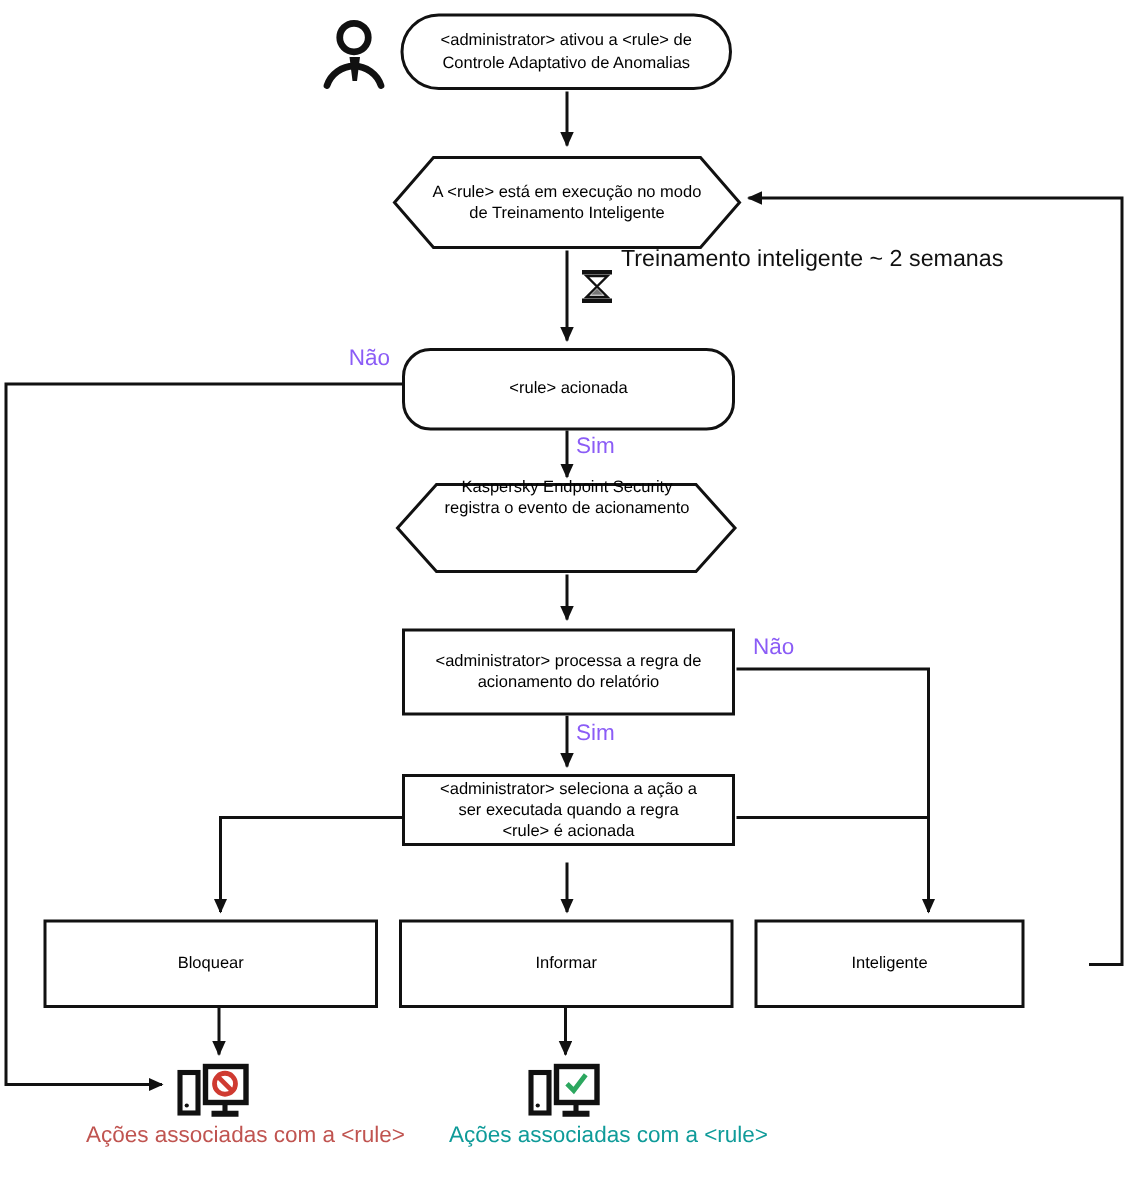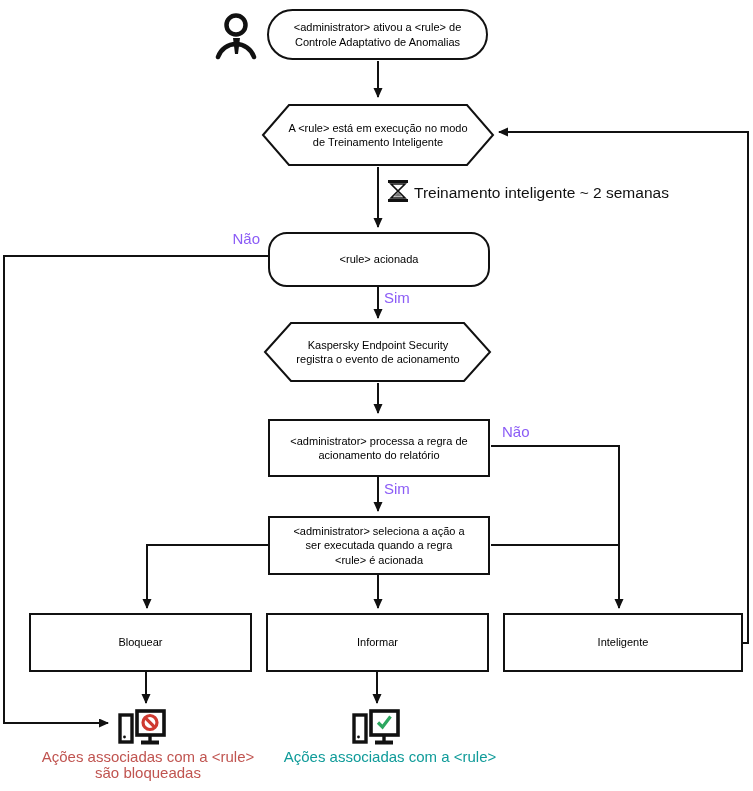--- a/index.html
+++ b/index.html
@@ -17,21 +17,21 @@
   .hextext{
     position:absolute;display:flex;align-items:center;justify-content:center;
     text-align:center;font-size:11px;line-height:1.3;color:#000;
   }
   .edge-label{position:absolute;font-size:15px;color:#8b5cf6;white-space:nowrap;}
   .annotation{
     position:absolute;left:386px;top:178px;display:flex;align-items:center;gap:6px;
     font-size:15.5px;color:#111;white-space:nowrap;
   }
   .outcome{
-    position:absolute;width:244px;text-align:center;font-size:15px;line-height:16px;
+    position:absolute;width:244px;text-align:right;font-size:15px;line-height:16px;
     white-space:nowrap;
   }
   .outcome-blocked{left:26px;top:749px;color:#c05450;}
   .outcome-allowed{left:268px;top:749px;color:#0f9b99;}
 </style>
 </head>
 <body>
 
 <div class="canvas">
 
@@ -90,37 +90,36 @@
       <rect x="371" y="711" width="27" height="24" fill="#fff" stroke="#111" stroke-width="3.6"></rect>
       <path d="M384 736 V741" stroke="#111" stroke-width="3.4"></path>
       <path d="M375 742.5 H393" stroke="#111" stroke-width="4"></path>
       <path d="M378 722.5 L382.5 727 L390.5 716.5" fill="none" stroke="#2ca75f" stroke-width="3.2"></path>
     </g>
   </svg>
 
   <div class="node stadium" style="left:267px;top:9px;width:221px;height:51px;padding:12px 14px;">&lt;administrator&gt; ativou a &lt;rule&gt; de Controle Adaptativo de Anomalias</div>
 
   <div class="hextext" style="left:287px;top:106px;width:182px;height:58px;text-align:center;">A &lt;rule&gt; está em execução no modo de Treinamento Inteligente</div>
-  <div class="hextext" style="left:291px;top:324px;width:174px;height:56px;">Kaspersky Endpoint Security registra o evento de acionamento</div>
+  <div class="hextext" style="left:291px;top:304px;width:174px;height:56px;">Kaspersky Endpoint Security registra o evento de acionamento</div>
 
   <div class="node" style="left:268px;top:232px;width:222px;height:55px;border-radius:19px;">&lt;rule&gt; acionada</div>
   <div class="node" style="left:268px;top:419px;width:222px;height:58px;padding:0 16px;">&lt;administrator&gt; processa a regra de acionamento do relatório</div>
-  <div class="node" style="left:268px;top:516px;width:222px;height:59px;padding:0 20px;">&lt;administrator&gt; seleciona a ação a ser executada quando a regra &lt;rule&gt; é acionada</div>
+  <div class="node" style="left:268px;top:516px;width:222px;height:48px;padding:0 20px;">&lt;administrator&gt; seleciona a ação a ser executada quando a regra &lt;rule&gt; é acionada</div>
   <div class="node" style="left:29px;top:613px;width:223px;height:59px;">Bloquear</div>
   <div class="node" style="left:266px;top:613px;width:223px;height:59px;">Informar</div>
-  <div class="node" style="left:503px;top:613px;width:240px;height:59px;">Inteligente</div>
+  <div class="node" style="left:503px;top:613px;width:180px;height:59px;">Inteligente</div>
 
   <div class="edge-label" style="left:210px;top:230px;width:50px;text-align:right;">Não</div>
   <div class="edge-label" style="left:384px;top:289px;">Sim</div>
   <div class="edge-label" style="left:502px;top:423px;">Não</div>
   <div class="edge-label" style="left:384px;top:480px;">Sim</div>
 
-  <div class="annotation" style="left:414px;top:184px;">Treinamento inteligente ~ 2 semanas</div>
+  <div class="annotation" style="left:414px;top:164px;">Treinamento inteligente ~ 2 semanas</div>
 
   <div class="outcome outcome-blocked">
     <div>Ações associadas com a &lt;rule&gt;</div>
-    <div>são bloqueadas</div>
   </div>
   <div class="outcome outcome-allowed">
     <div>Ações associadas com a &lt;rule&gt;</div>
   </div>
 
 </div>
 
 </body></html>

